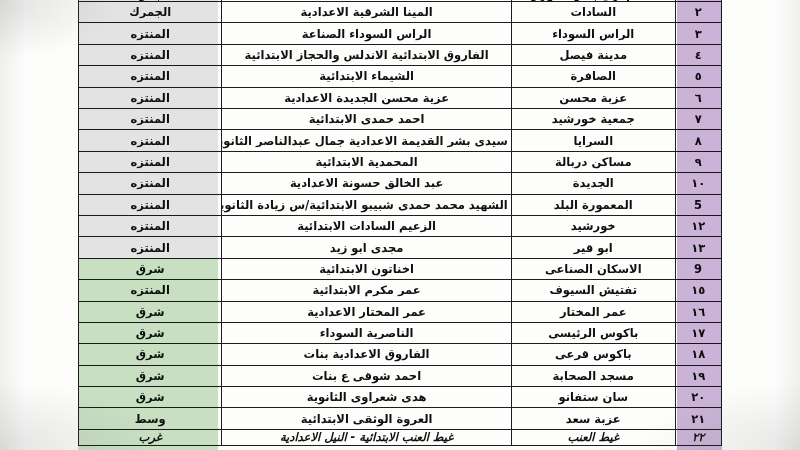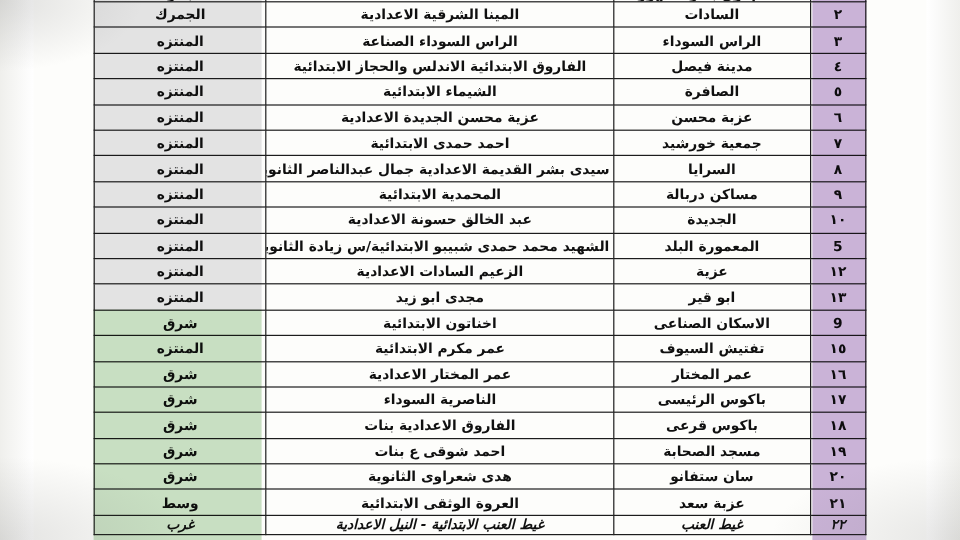--- a/index.html
+++ b/index.html
@@ -199,22 +199,22 @@
           <td class="dist">المنتزه</td>
         </tr>
         <tr>
           <td class="num">5</td>
           <td class="name">المعمورة البلد</td>
           <td class="school">الشهيد محمد حمدى شبيبو الابتدائية/س زيادة الثانوية</td>
           <td class="dist">المنتزه</td>
         </tr>
         <tr>
           <td class="num">١٢</td>
-          <td class="name">عزية</td>
-          <td class="school">الزعيم السادات الاعدادية</td>
+          <td class="name">خورشيد</td>
+          <td class="school">الزعيم السادات الابتدائية</td>
           <td class="dist">المنتزه</td>
         </tr>
         <tr>
           <td class="num">١٣</td>
           <td class="name">ابو قير</td>
           <td class="school">مجدى ابو زيد</td>
           <td class="dist">المنتزه</td>
         </tr>
         <tr>
           <td class="num">9</td>

